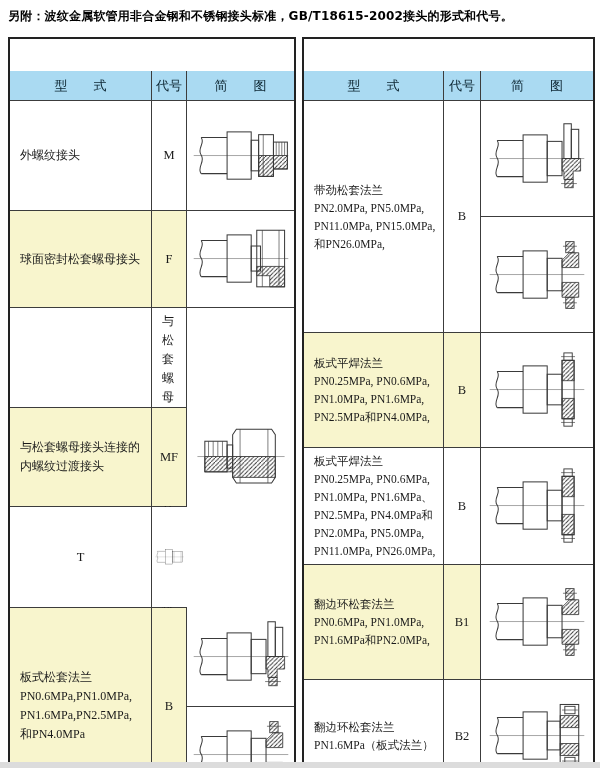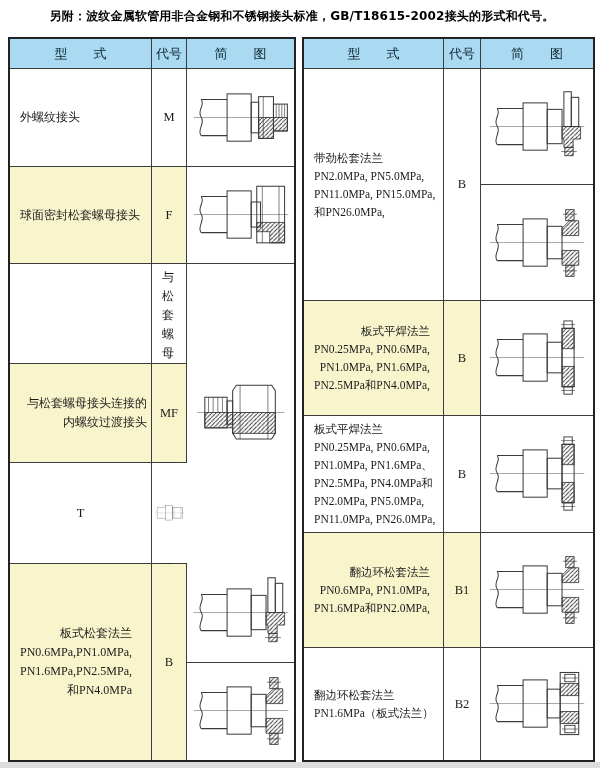--- a/index.html
+++ b/index.html
@@ -13,40 +13,39 @@
   body{
     width:600px;height:768px;position:relative;overflow:hidden;
     font-family:"Liberation Serif","DejaVu Serif",serif;
     color:var(--tx);
   }
   .doc-title{
     position:absolute;left:8px;top:8px;width:588px;
     font-family:"DejaVu Sans","Liberation Sans",sans-serif;
     font-weight:bold;font-size:12px;letter-spacing:0.2px;color:#000;
     white-space:nowrap;
-    text-align:center;
   }
   .tbl{
     position:absolute;top:37px;background:#fff;
     border:2px solid #222;
   }
   .tbl-left{left:8px;width:288px;}
   .tbl-right{left:302px;width:293px;}
   .tr{display:grid;border-bottom:1px solid var(--bd);}
   .tr:last-child{border-bottom:none;}
   .tbl-left .tr{grid-template-columns:142px 35px 1fr;}
   .tbl-right .tr{grid-template-columns:140px 37px 1fr;}
   .td{border-right:1px solid var(--bd);display:flex;align-items:center;min-width:0;}
   .td:last-child{border-right:none;}
-  .head{height:30px;background:var(--hbg);}
+  .head{height:30px;background:var(--hbg);margin-top:32px;}
   .head .td{justify-content:center;font-size:13px;color:#0b2430;}
   .type{padding:4px 4px 4px 10px;font-size:12px;line-height:19px;white-space:pre-line;}
   .tbl-right .type{font-size:11.5px;line-height:18px;}
   .code{justify-content:center;font-size:12.5px;}
-  .hl{background:var(--ybg);text-align:right;}
+  .hl{background:var(--ybg);}
   .diag{justify-content:center;padding:2px;background:#fff;}
   .diag.split{flex-direction:column;padding:0;align-items:stretch;}
   .diag.split > div{flex:1;display:flex;align-items:center;justify-content:center;}
   .diag.split > div:first-child{border-bottom:1px solid var(--bd);}
   .dg{width:102px;height:84px;}
   .page-edge{position:absolute;left:0;right:0;bottom:0;height:6px;background:#dcdcdc;}
   .defs{position:absolute;width:0;height:0;}
 </style>
 </head>
 <body>
@@ -165,21 +164,21 @@
 
 <div class="doc-title">另附：波纹金属软管用非合金钢和不锈钢接头标准，GB/T18615-2002接头的形式和代号。</div>
 
 <div class="tbl tbl-left">
   <div class="tr head">
     <div class="td">型　　式</div>
     <div class="td">代号</div>
     <div class="td">简　　图</div>
   </div>
 
-  <div class="tr" style="height:98px">
+  <div class="tr" style="height:110px">
     <div class="td type">外螺纹接头</div>
     <div class="td code">M</div>
     <div class="td diag">
       <svg class="dg" viewBox="0 0 110 88">
           <use href="#sym-m"></use>
         </svg>
     </div>
   </div>
 
   <div class="tr" style="height:97px">

